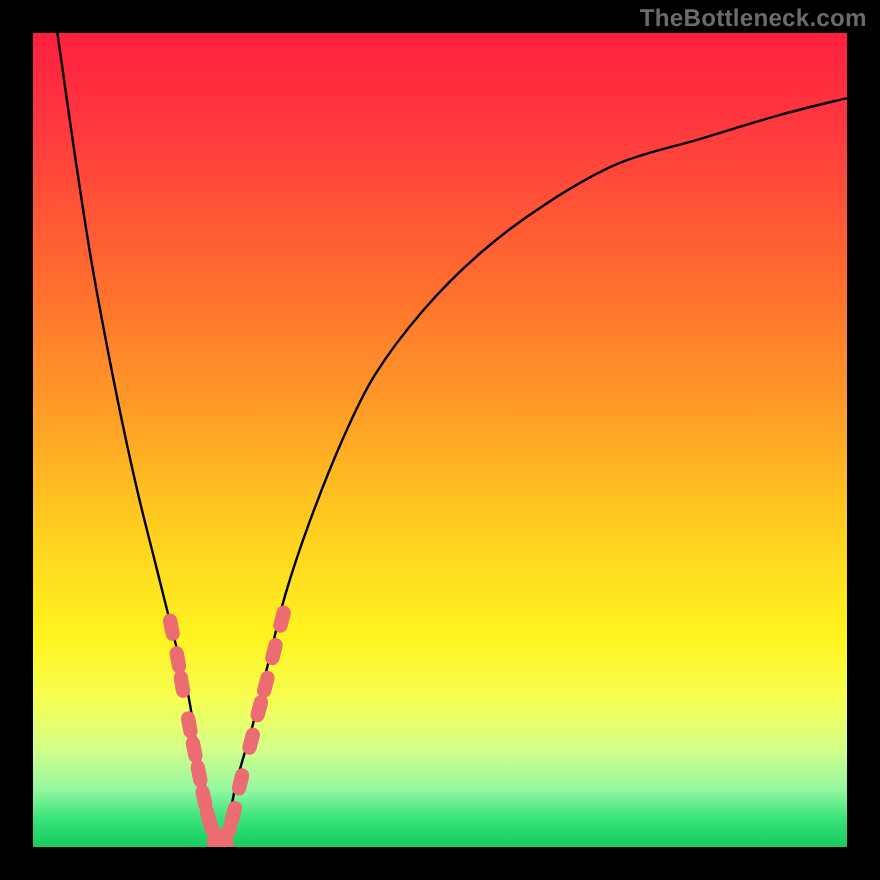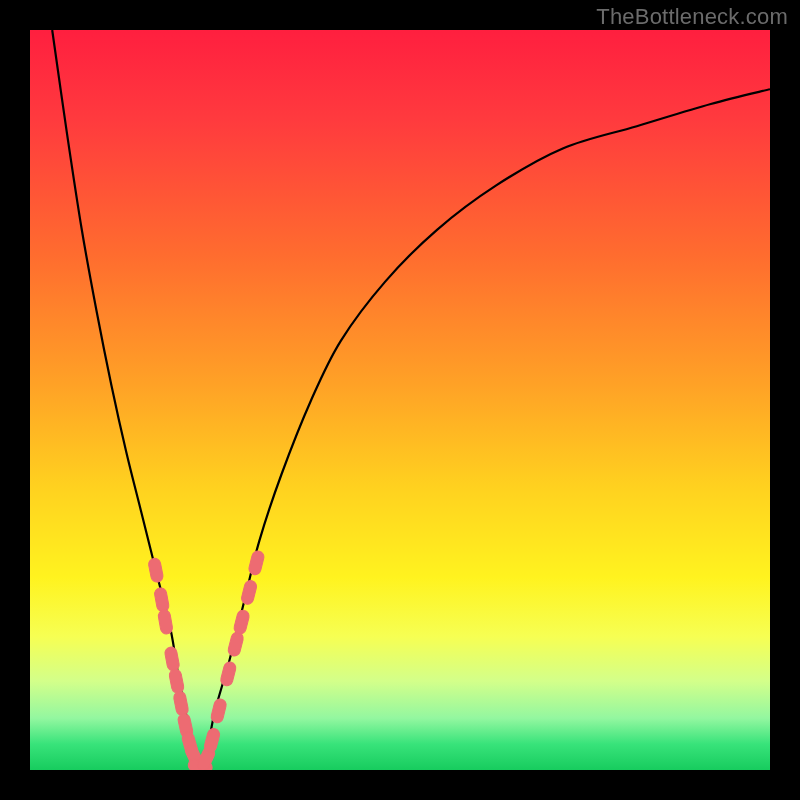--- a/index.html
+++ b/index.html
@@ -33,21 +33,21 @@
     width: 740px;
     height: 740px;
   }
   .watermark {
     position: absolute;
     top: 4px;
     right: 12px;
     color: #6b6b6b;
     font-size: 22px;
     letter-spacing: 0.2px;
-    font-weight: 400;
+    font-weight: 700;
   }
   svg {
     position: absolute;
     left: 0;
     top: 0;
   }
 </style>
 </head>
 <body>
 

